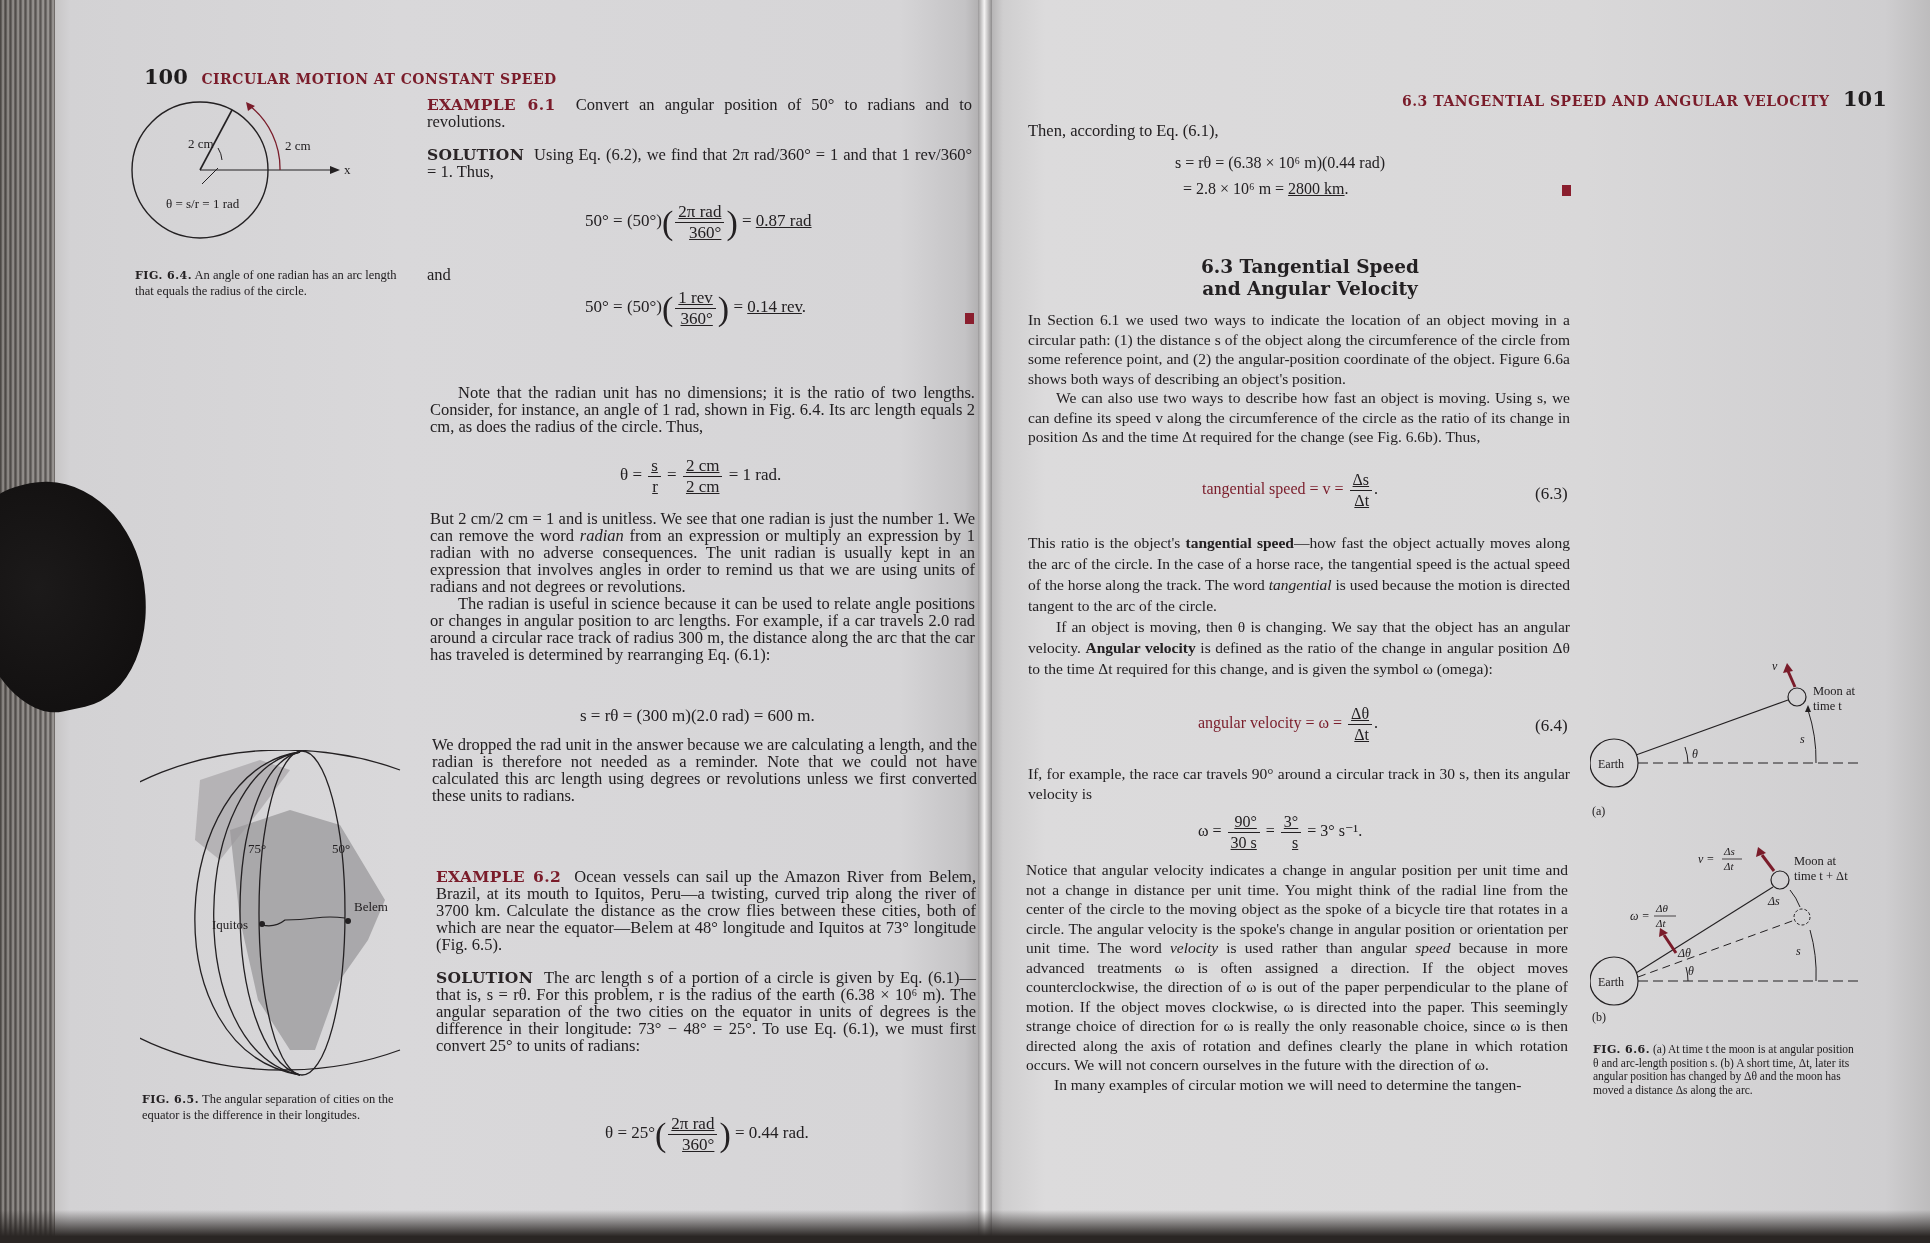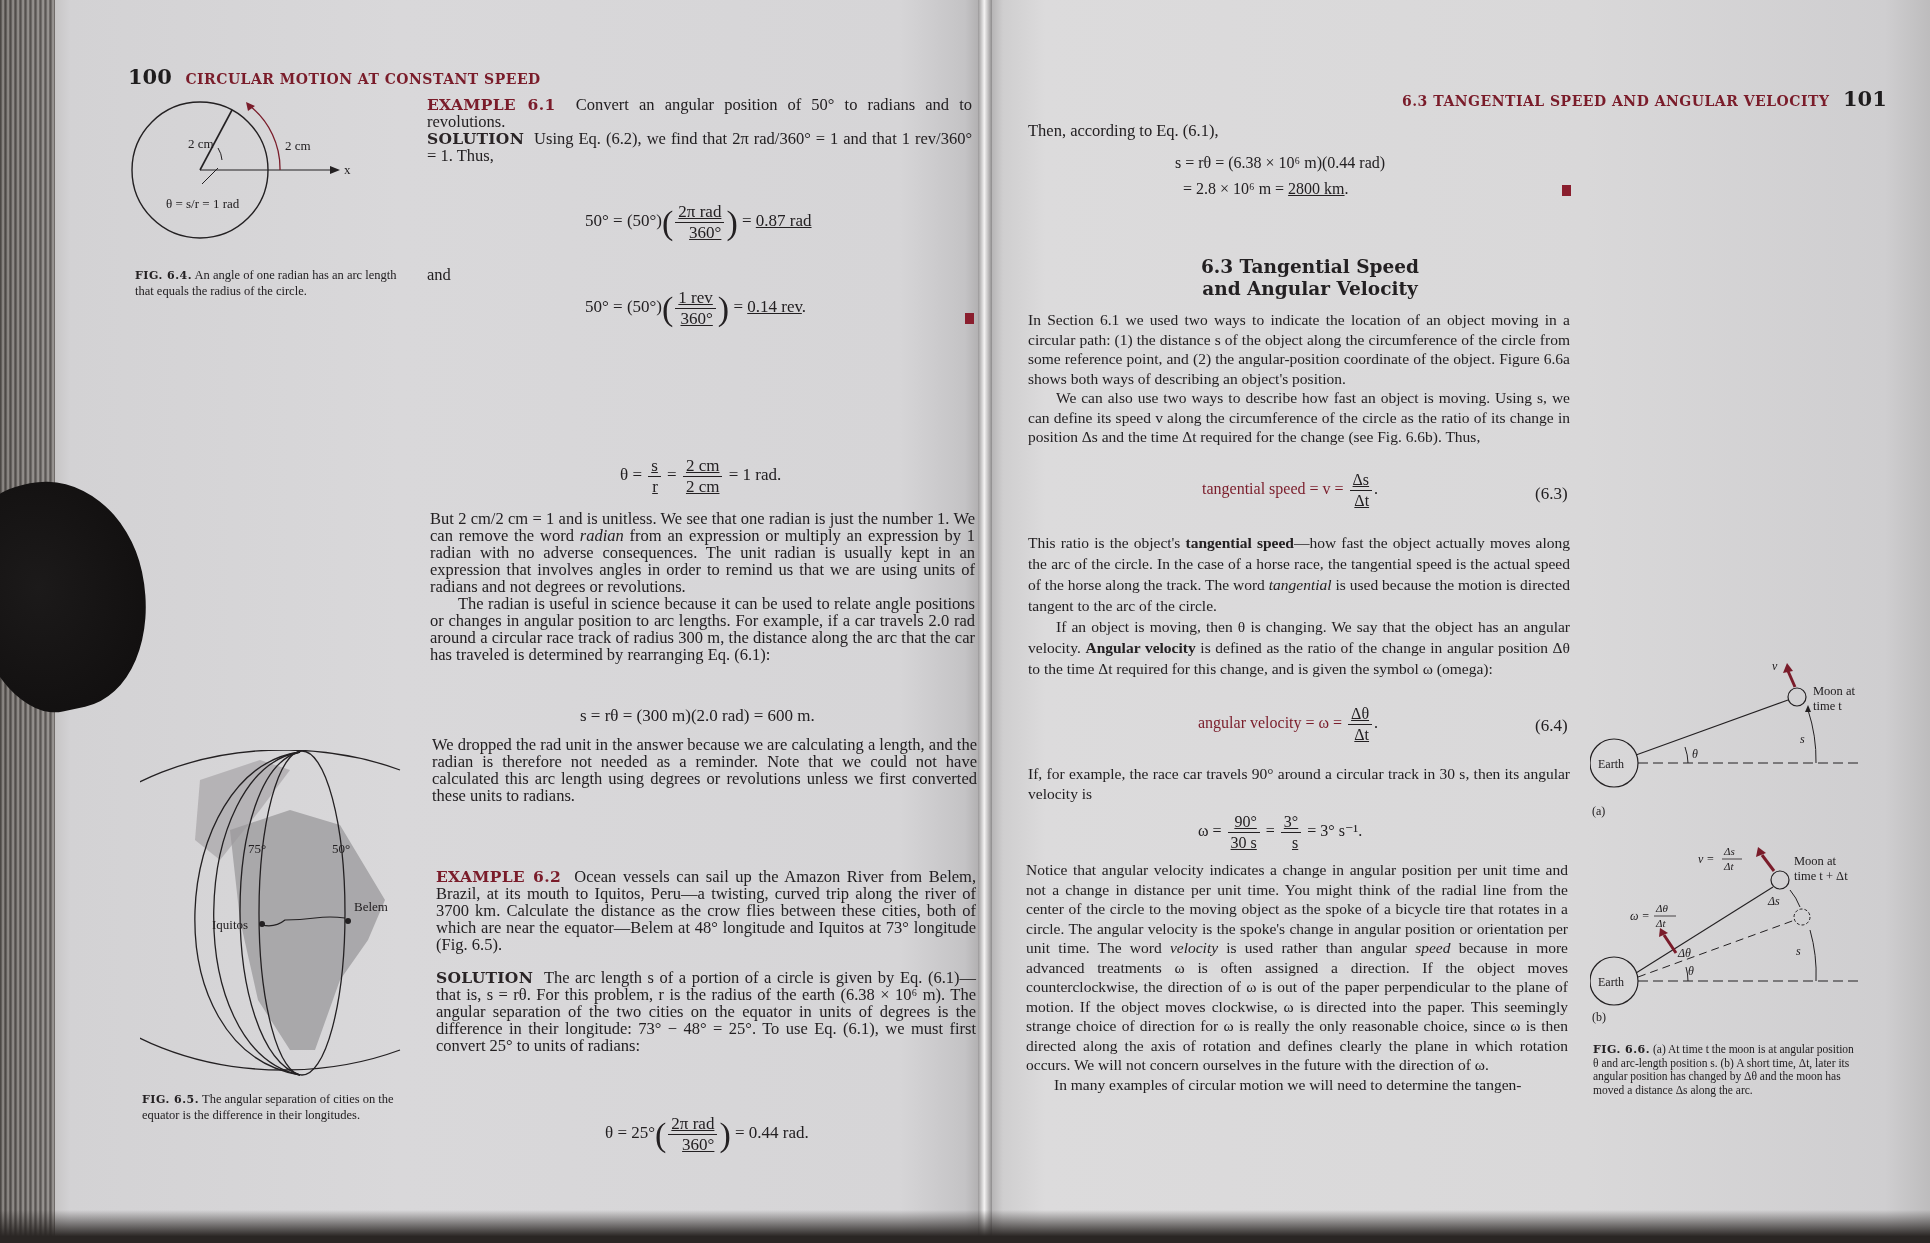--- a/index.html
+++ b/index.html
@@ -58,21 +58,21 @@
 </head>
 <body>
 
 <div class="spread">
   <div class="page-left"></div>
   <div class="page-right"></div>
   <div class="gutter"></div>
   <div class="page-edges"></div>
   <div class="finger"></div>
 
-  <div class="running-head" style="left:128px; top:64px;">
+  <div class="running-head" style="left:144px; top:64px;">
     <span class="rh-num">100</span>
     <span class="rh-title" style="margin-left:8px;">CIRCULAR MOTION AT CONSTANT SPEED</span>
   </div>
 
   <svg class="svgfig" style="left:130px; top:100px;" width="260" height="160" viewBox="0 0 260 160">
     <circle cx="70" cy="70" r="68" fill="none" stroke="#232022" stroke-width="1.4"></circle>
     <line x1="70" y1="70" x2="102" y2="10" stroke="#232022" stroke-width="1.6"></line>
     <line x1="70" y1="70" x2="200" y2="70" stroke="#232022" stroke-width="1.2"></line>
     <polygon points="200,66 210,70 200,74" fill="#232022"></polygon>
     <path d="M 150 70 A 80 80 0 0 0 120 6" fill="none" stroke="#7a1c2a" stroke-width="1.3"></path>
@@ -84,35 +84,38 @@
     <text x="214" y="74" font-size="13">x</text>
     <text x="36" y="108" font-size="13">θ = s/r = 1 rad</text>
   </svg>
   <div class="caption" style="left:135px; top:268px; width:265px;">
     <span class="fig-label">FIG. 6.4.</span>
     <span>An angle of one radian has an arc length that equals the radius of the circle.</span>
   </div>
 
   <div class="text" style="left:427px; top:96px; width:545px;">
     <p><span class="ex-label">EXAMPLE 6.1</span>&nbsp; <span>Convert an angular position of 50° to radians and to revolutions.</span></p>
-    <p style="margin-top:0;"><span class="sol-label">SOLUTION</span>&nbsp; <span>Using Eq. (6.2), we find that 2π rad/360° = 1 and that 1 rev/360° = 1. Thus,</span></p>
+    <p style="margin-top:16px;"><span class="sol-label">SOLUTION</span>&nbsp; <span>Using Eq. (6.2), we find that 2π rad/360° = 1 and that 1 rev/360° = 1. Thus,</span></p>
   </div>
   <div class="eq" style="left:585px; top:202px;">
     <span>50° = (50°)</span><span class="paren">(</span><span class="frac"><span class="num">2π rad</span><span>360°</span></span><span class="paren">)</span>
     <span>=</span>
     <span class="ul">0.87 rad</span>
   </div>
   <div class="text" style="left:427px; top:266px;">and</div>
   <div class="eq" style="left:585px; top:288px;">
     <span>50° = (50°)</span><span class="paren">(</span><span class="frac"><span class="num">1 rev</span><span>360°</span></span><span class="paren">)</span>
     <span>=</span>
     <span class="ul">0.14 rev</span><span>.</span>
   </div>
   <div class="endmark" style="left:965px; top:313px;"></div>
 
+  <div class="text" style="left:430px; top:384px; width:545px;">
+    <p class="indent">Note that the radian unit has no dimensions; it is the ratio of two lengths. Consider, for instance, an angle of 1 rad, shown in Fig. 6.4. Its arc length equals 2 cm, as does the radius of the circle. Thus,</p>
+  </div>
   <div class="eq" style="left:620px; top:456px;">
     <span>θ =</span>
     <span class="frac"><span class="num">s</span><span>r</span></span>
     <span>=</span>
     <span class="frac"><span class="num">2 cm</span><span>2 cm</span></span>
     <span>= 1 rad.</span>
   </div>
   <div class="text" style="left:430px; top:510px; width:545px;">
     <p><span>But 2 cm/2 cm = 1 and is unitless. We see that one radian is just the number 1. We can remove the word </span><em>radian</em><span> from an expression or multiply an expression by 1 radian with no adverse consequences. The unit radian is usually kept in an expression that involves angles in order to remind us that we are using units of radians and not degrees or revolutions.</span></p>
     <p class="indent">The radian is useful in science because it can be used to relate angle positions or changes in angular position to arc lengths. For example, if a car travels 2.0 rad around a circular race track of radius 300 m, the distance along the arc that the car has traveled is determined by rearranging Eq. (6.1):</p>

